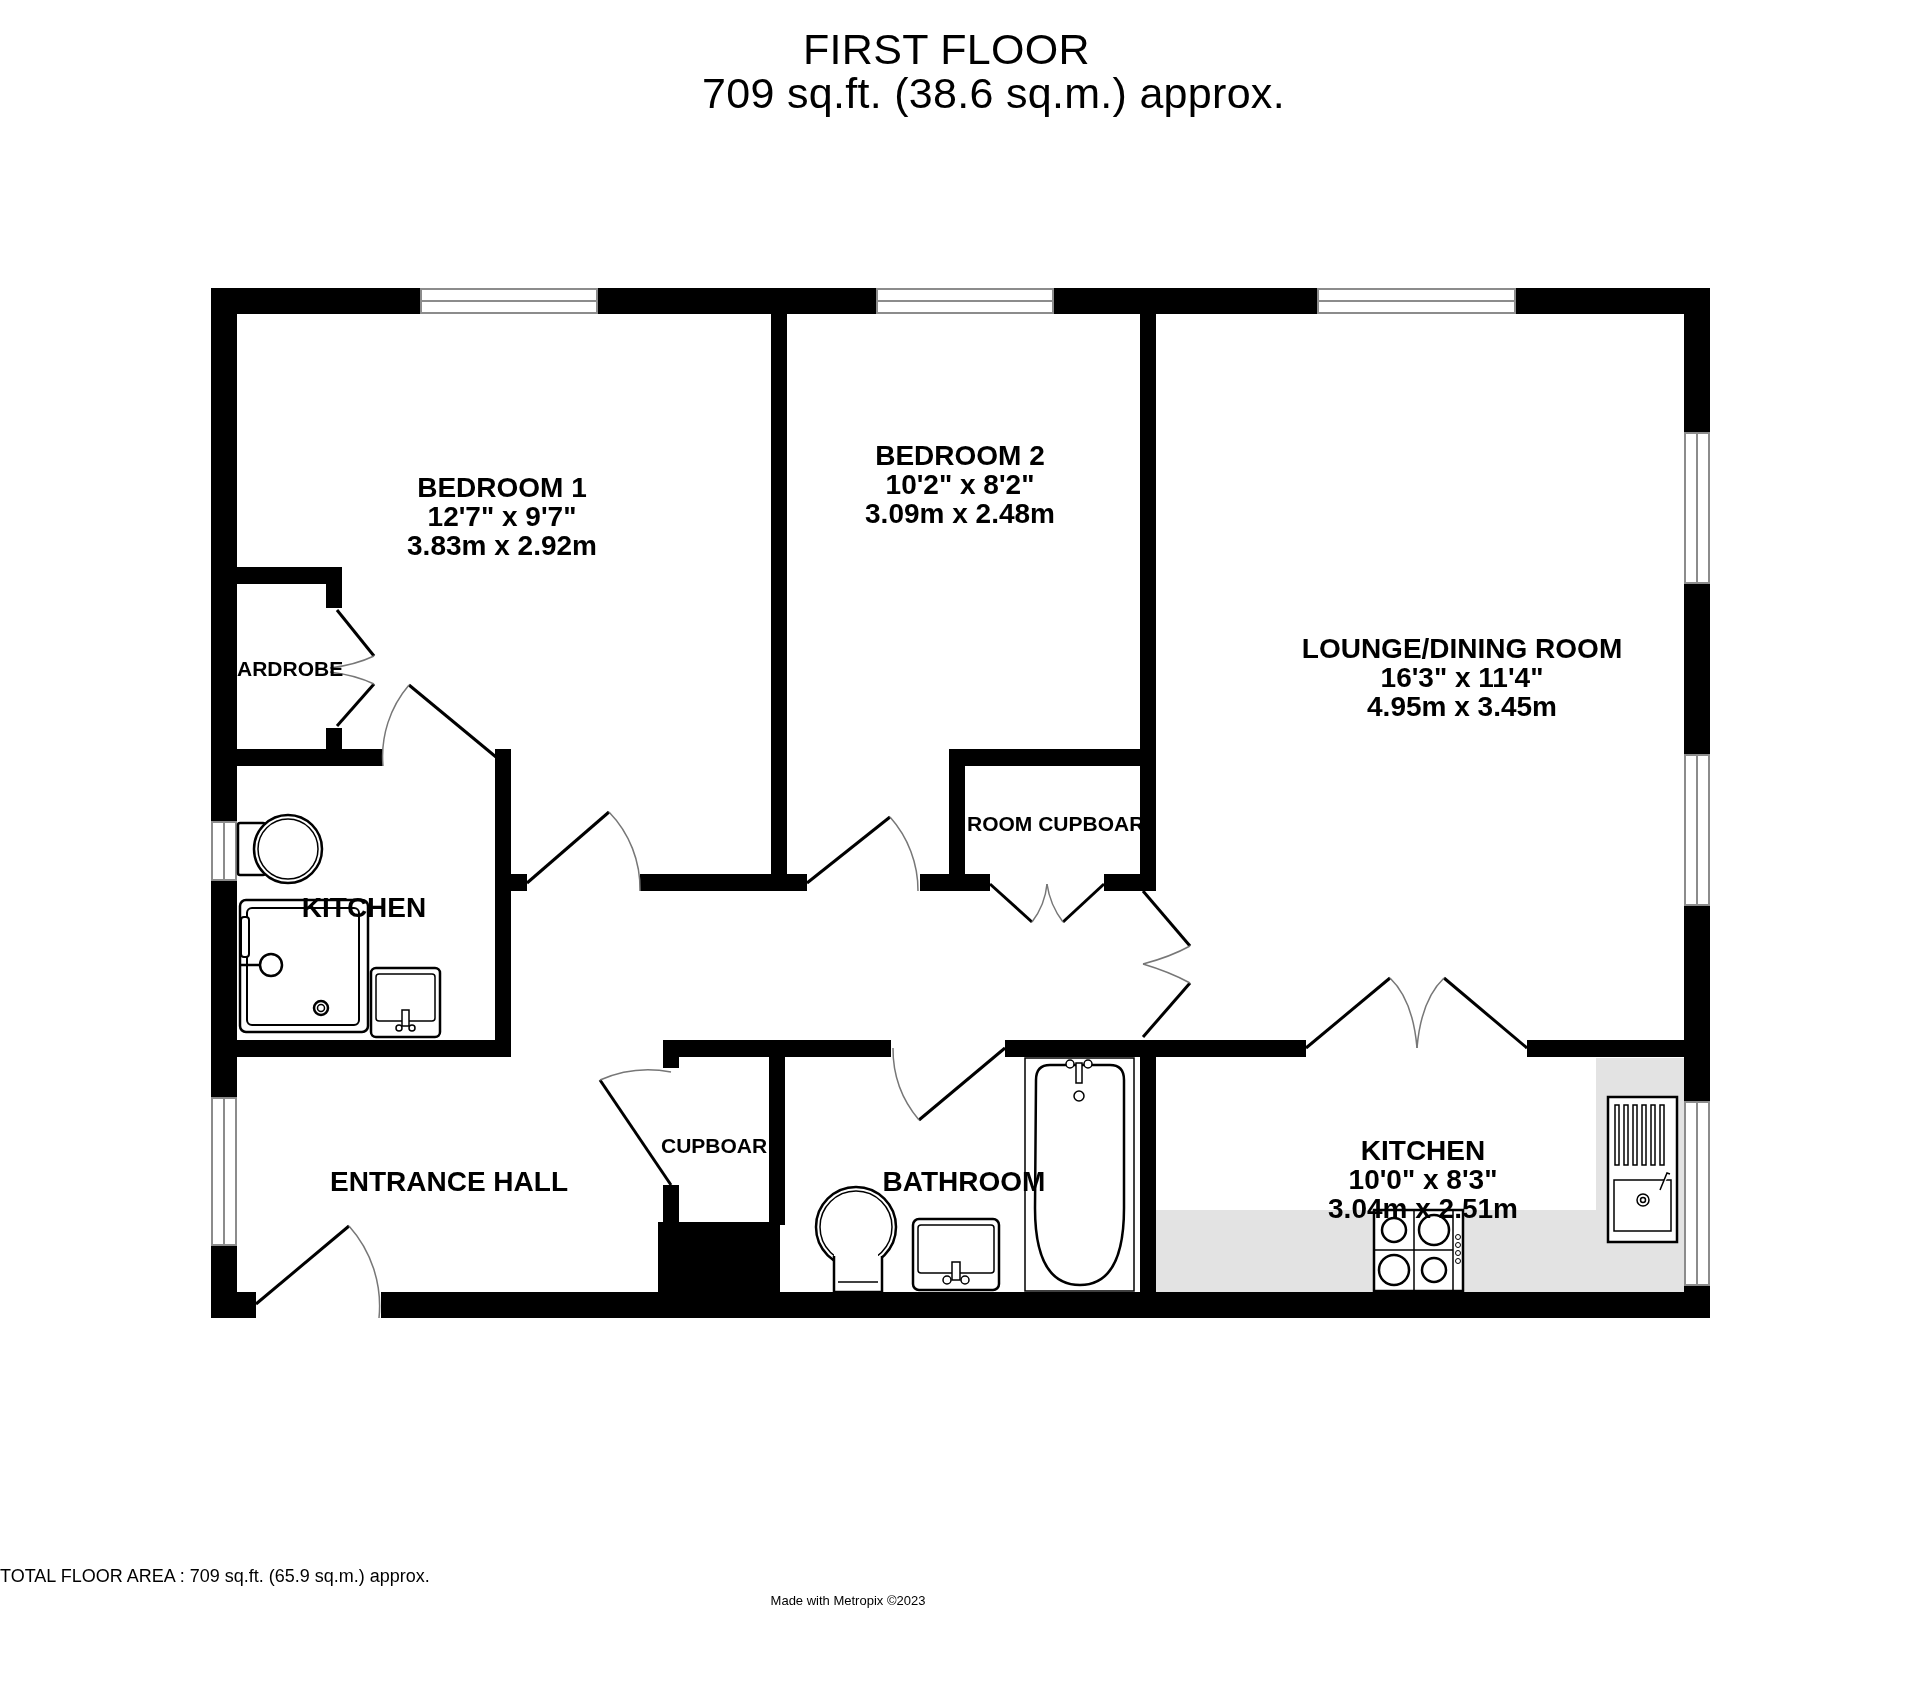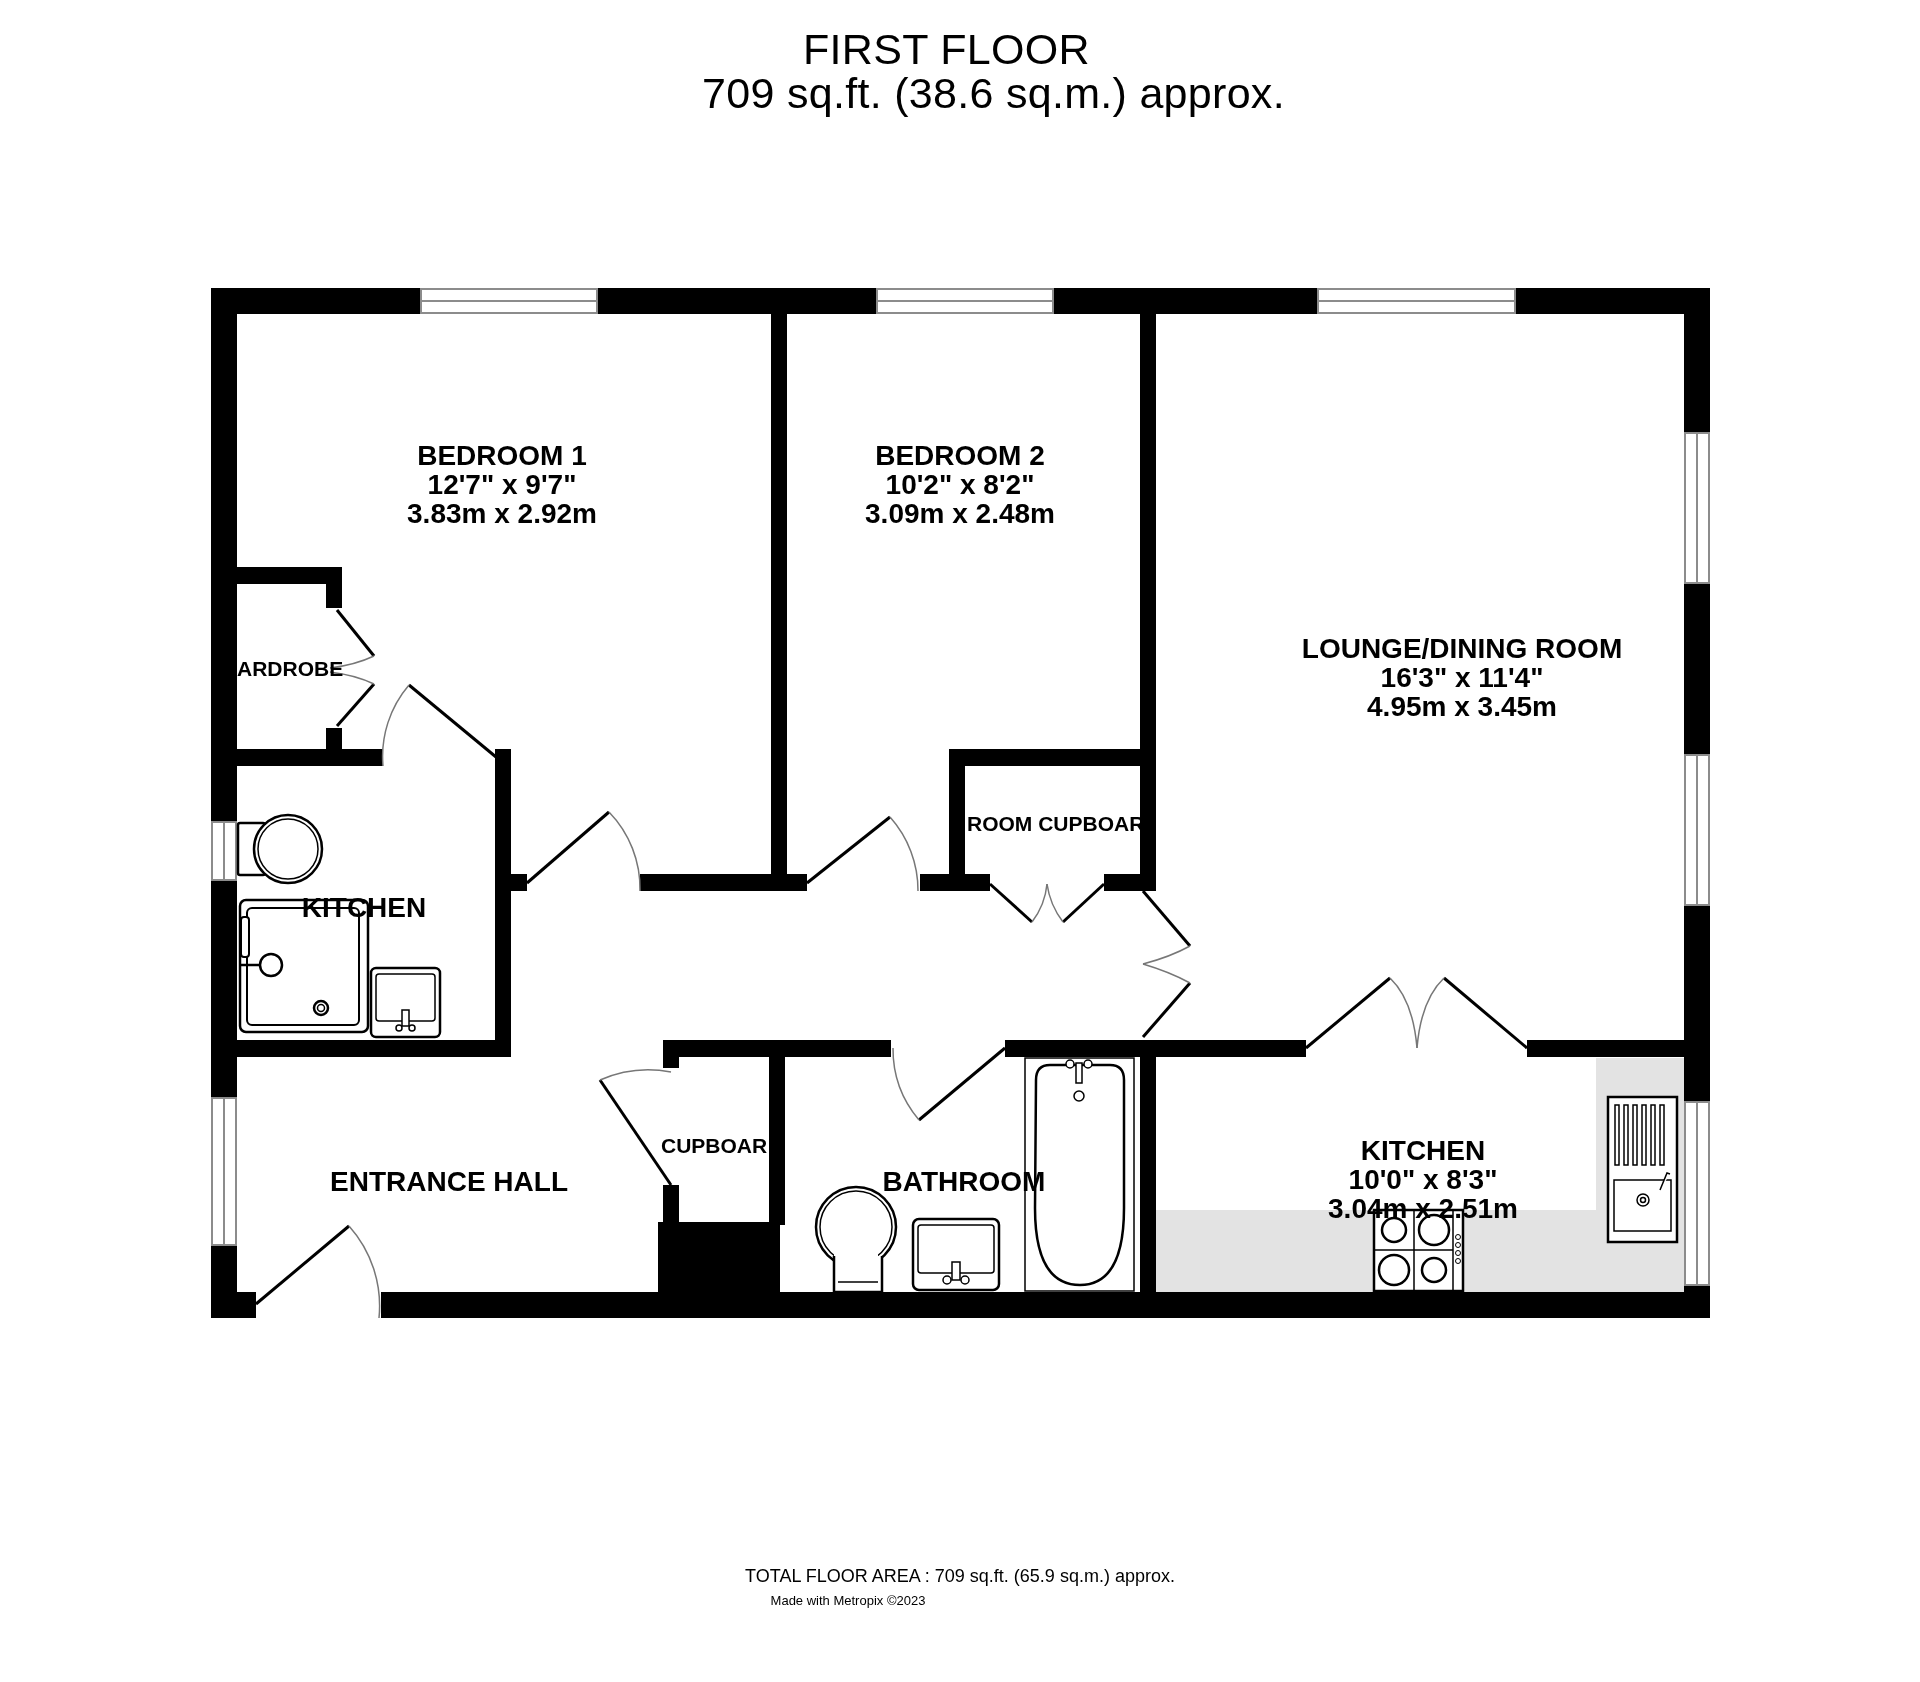--- a/index.html
+++ b/index.html
@@ -6,21 +6,21 @@
   body { width: 1920px; height: 1682px; position: relative; overflow: hidden;
          font-family: "Liberation Sans", "DejaVu Sans", sans-serif; color: #000; }
   .header { position: absolute; left: 0; top: 0; width: 1920px; }
   .title { position: absolute; left: 803px; top: 26px; font-size: 43px; line-height: 46px; white-space: nowrap; letter-spacing: 0.3px; }
   .subtitle { position: absolute; left: 702px; top: 70px; font-size: 43px; line-height: 46px; white-space: nowrap; letter-spacing: 0.3px; }
   .plan { position: absolute; left: 0; top: 0; width: 1920px; height: 1682px; }
   .room-label { position: absolute; text-align: center; font-weight: bold; white-space: nowrap; transform: translateX(-50%); }
   .room-label .name { font-size: 28px; line-height: 29px; display: block; }
   .room-label .dim { font-size: 28px; line-height: 29px; display: block; }
   .small-label { position: absolute; font-weight: bold; font-size: 21px; white-space: nowrap; line-height: 22px; }
-  .footer-main { position: absolute; left: 0; width: 1920px; top: 1566px; text-align: center; font-size: 18px; line-height: 20px; }
+  .footer-main { position: absolute; left: 0; width: 1920px; top: 1566px; text-align: left; font-size: 18px; line-height: 20px; }
   .footer-sub { position: absolute; left: 0; width: 1696px; top: 1593px; text-align: center; font-size: 13px; line-height: 15px; }
 </style>
 </head>
 <body>
 
 <div class="header">
   <div class="title">FIRST FLOOR</div>
   <div class="subtitle">709 sq.ft. (38.6 sq.m.) approx.</div>
 </div>
 
@@ -251,21 +251,21 @@
       <rect x="1651" y="1105" width="4" height="60"></rect>
         <rect x="1660" y="1105" width="4" height="60"></rect>
       <rect x="1614" y="1180" width="57" height="51"></rect>
       <circle cx="1643" cy="1200" r="6"></circle>
         <circle cx="1643" cy="1200" r="2.5"></circle>
       <path d="M1660 1190 L1667 1173 L1670 1174"></path>
     </g>
   </g>
 </svg>
 
-<div class="room-label" style="left:502px; top:441px;">
+<div class="room-label" style="left:502px; top:473px;">
   <span class="name">BEDROOM 1</span>
   <span class="dim">12'7"  x 9'7"</span>
   <span class="dim">3.83m  x 2.92m</span>
 </div>
 <div class="room-label" style="left:960px; top:441px;">
   <span class="name">BEDROOM 2</span>
   <span class="dim">10'2"  x 8'2"</span>
   <span class="dim">3.09m  x 2.48m</span>
 </div>
 <div class="room-label" style="left:1462px; top:634px;">

